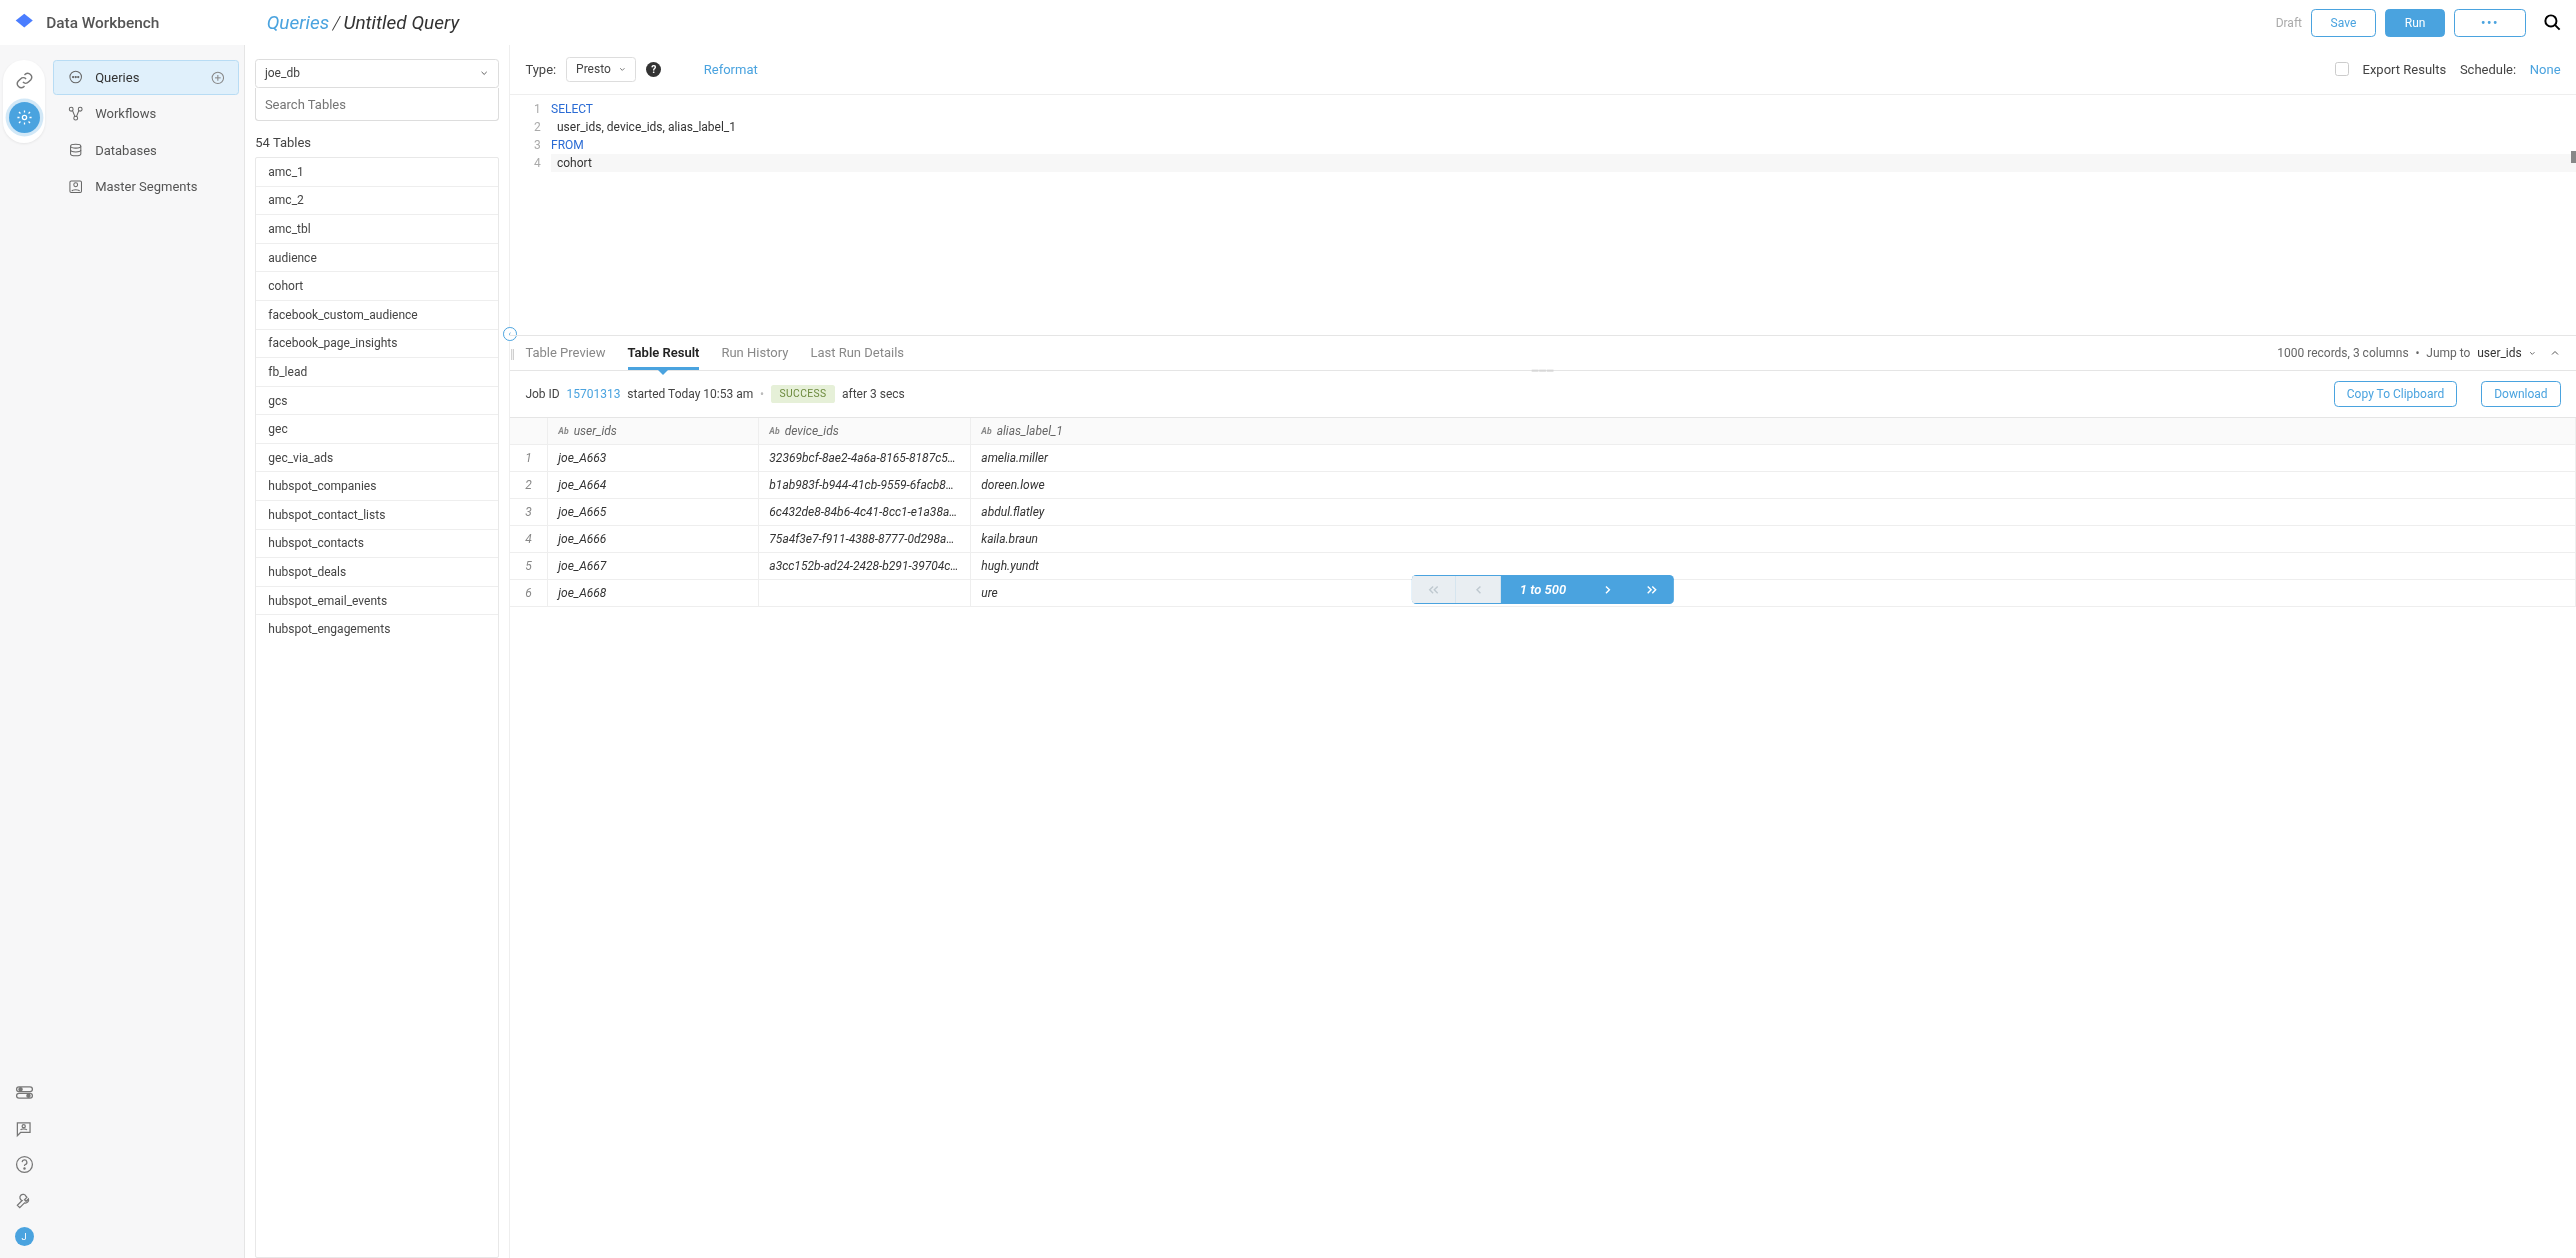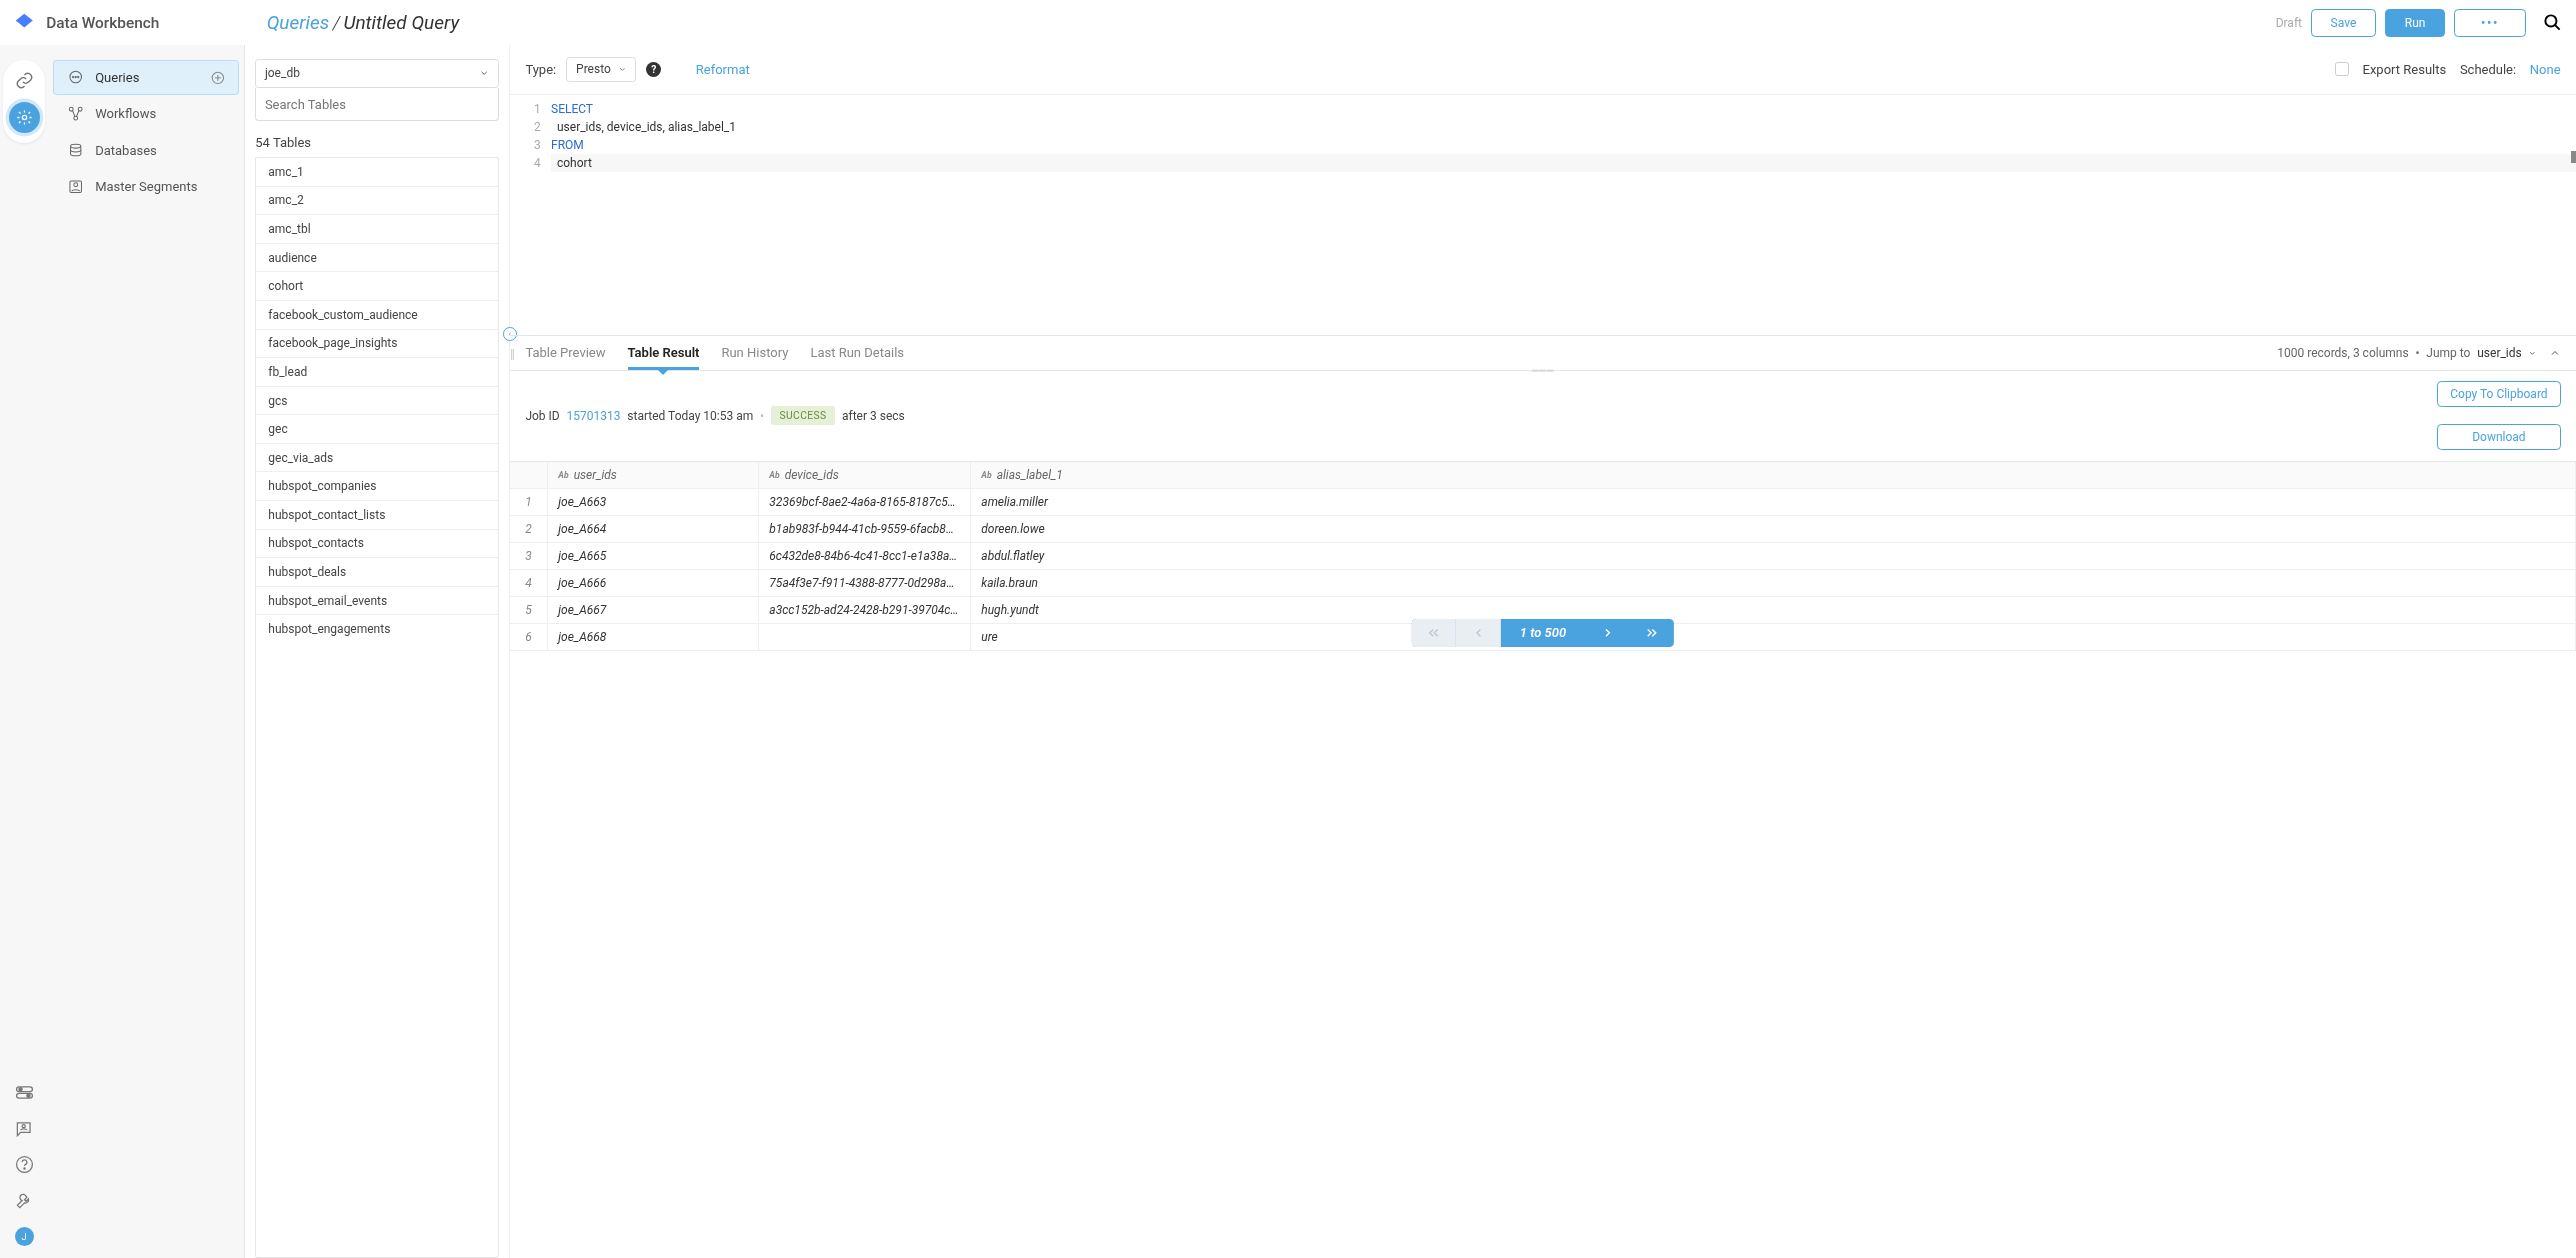--- a/index.html
+++ b/index.html
@@ -52,21 +52,21 @@
 .table-item:last-child { border-bottom: none; }
 .collapse-handle { position: absolute; right: -7.7px; top: 282px; width: 13.7px; height: 13.7px; border: 1.3px solid #4aa3df; border-radius: 50%; background: #fff; color: #4aa3df; font-size: 8.6px; display: flex; align-items: center; justify-content: center; cursor: pointer; }
 .drag-handle { position: absolute; right: -4.3px; top: 300px; color: #ccc; font-size: 13.7px; letter-spacing: -1.7px; cursor: col-resize; }
 
 
 .main { flex: 1; display: flex; flex-direction: column; min-width: 0; }
 
 .editor-toolbar { display: flex; align-items: center; padding: 12px 15.4px; gap: 10.3px; font-size: 13px; color: #444; border-bottom: 0.9px solid #eee;}
 .type-select { border: 0.9px solid #ddd; border-radius: 3.4px; padding: 4.3px 8.6px; display: flex; align-items: center; gap: 6.8px; cursor: pointer; font-size: 12px; }
 .help-ic { width: 15.4px; height: 15.4px; background: #333; color: #fff; border-radius: 50%; font-size: 10.3px; display: flex; align-items: center; justify-content: center; font-weight: bold; cursor: pointer; }
-.reformat { color: #4aa3df; margin-left: 24px; cursor: pointer; }
+.reformat { color: #4aa3df; margin-left: 32px; cursor: pointer; }
 .toolbar-right { margin-left: auto; display: flex; align-items: center; gap: 13.7px; }
 .checkbox-sq { width: 13.7px; height: 13.7px; border: 1.3px solid #ccc; border-radius: 2.6px; cursor: pointer; }
 .sched-none { color: #4aa3df; cursor: pointer; }
 
 .code-editor { flex: 0 0 240px; display: flex; font-family: "Menlo", "Consolas", monospace; font-size: 12px; padding-top: 5.1px; position: relative;}
 .gutter { width: 41px; text-align: right; color: #aaa; padding-right: 10.3px; line-height: 1.5; }
 .gutter div { height: 18px; }
 .code { flex: 1; line-height: 1.5; }
 .code-line { height: 18px; white-space: pre; }
 .code-line.hl { background: #f7f7f7; }
@@ -79,21 +79,21 @@
 .rtab { color: #888; cursor: pointer; padding: 8.6px 0; position: relative; }
 .rtab.active { color: #222; font-weight: 600; }
 .rtab.active::after { content: ""; position: absolute; left: 0; right: 0; bottom: -0.9px; height: 2.6px; background: #4aa3df; }
 .rtab.active .pointer { position: absolute; left: 50%; bottom: -6.8px; transform: translateX(-50%); width: 0; height: 0; border-left: 5.1px solid transparent; border-right: 5.1px solid transparent; border-top: 5.1px solid #4aa3df; }
 .results-right { margin-left: auto; display: flex; align-items: center; gap: 6.8px; color: #666; font-size: 12px; }
 .jump-sel { color: #333; cursor: pointer; }
 
 .job-row { display: flex; align-items: center; padding: 10.3px 15.4px; font-size: 12px; color: #444; gap: 6.8px; }
 .job-id { color: #4aa3df; }
 .badge { background: #e6f0d8; color: #6c8a3d; padding: 2.6px 8.6px; border-radius: 2.6px; font-size: 10.3px; letter-spacing: 0.4px; }
-.job-right { margin-left: auto; display: flex; gap: 17px; flex-direction: column; }
+.job-right { margin-left: auto; display: flex; gap: 24px; }
 .btn-outline { border: 0.9px solid #4aa3df; color: #4aa3df; background: #fff; padding: 5.1px 12px; border-radius: 4.3px; font-size: 12px; cursor: pointer; }
 
 .grid { border-top: 0.9px solid #e5e5e5; font-size: 12px; position: relative; font-style: italic; }
 .grid-row { display: flex; border-bottom: 0.9px solid #eee; }
 .grid-row.header { background: #fafafa; color: #666; }
 .cell-idx { width: 38px; text-align: center; padding: 6px 0; color: #888; border-right: 0.9px solid #eee; }
 .cell { padding: 6px 10.3px; border-right: 0.9px solid #eee; overflow: hidden; text-overflow: ellipsis; white-space: nowrap; }
 .c1 { width: 211px; }
 .c2 { width: 212px; }
 .c3 { flex: 1; }

